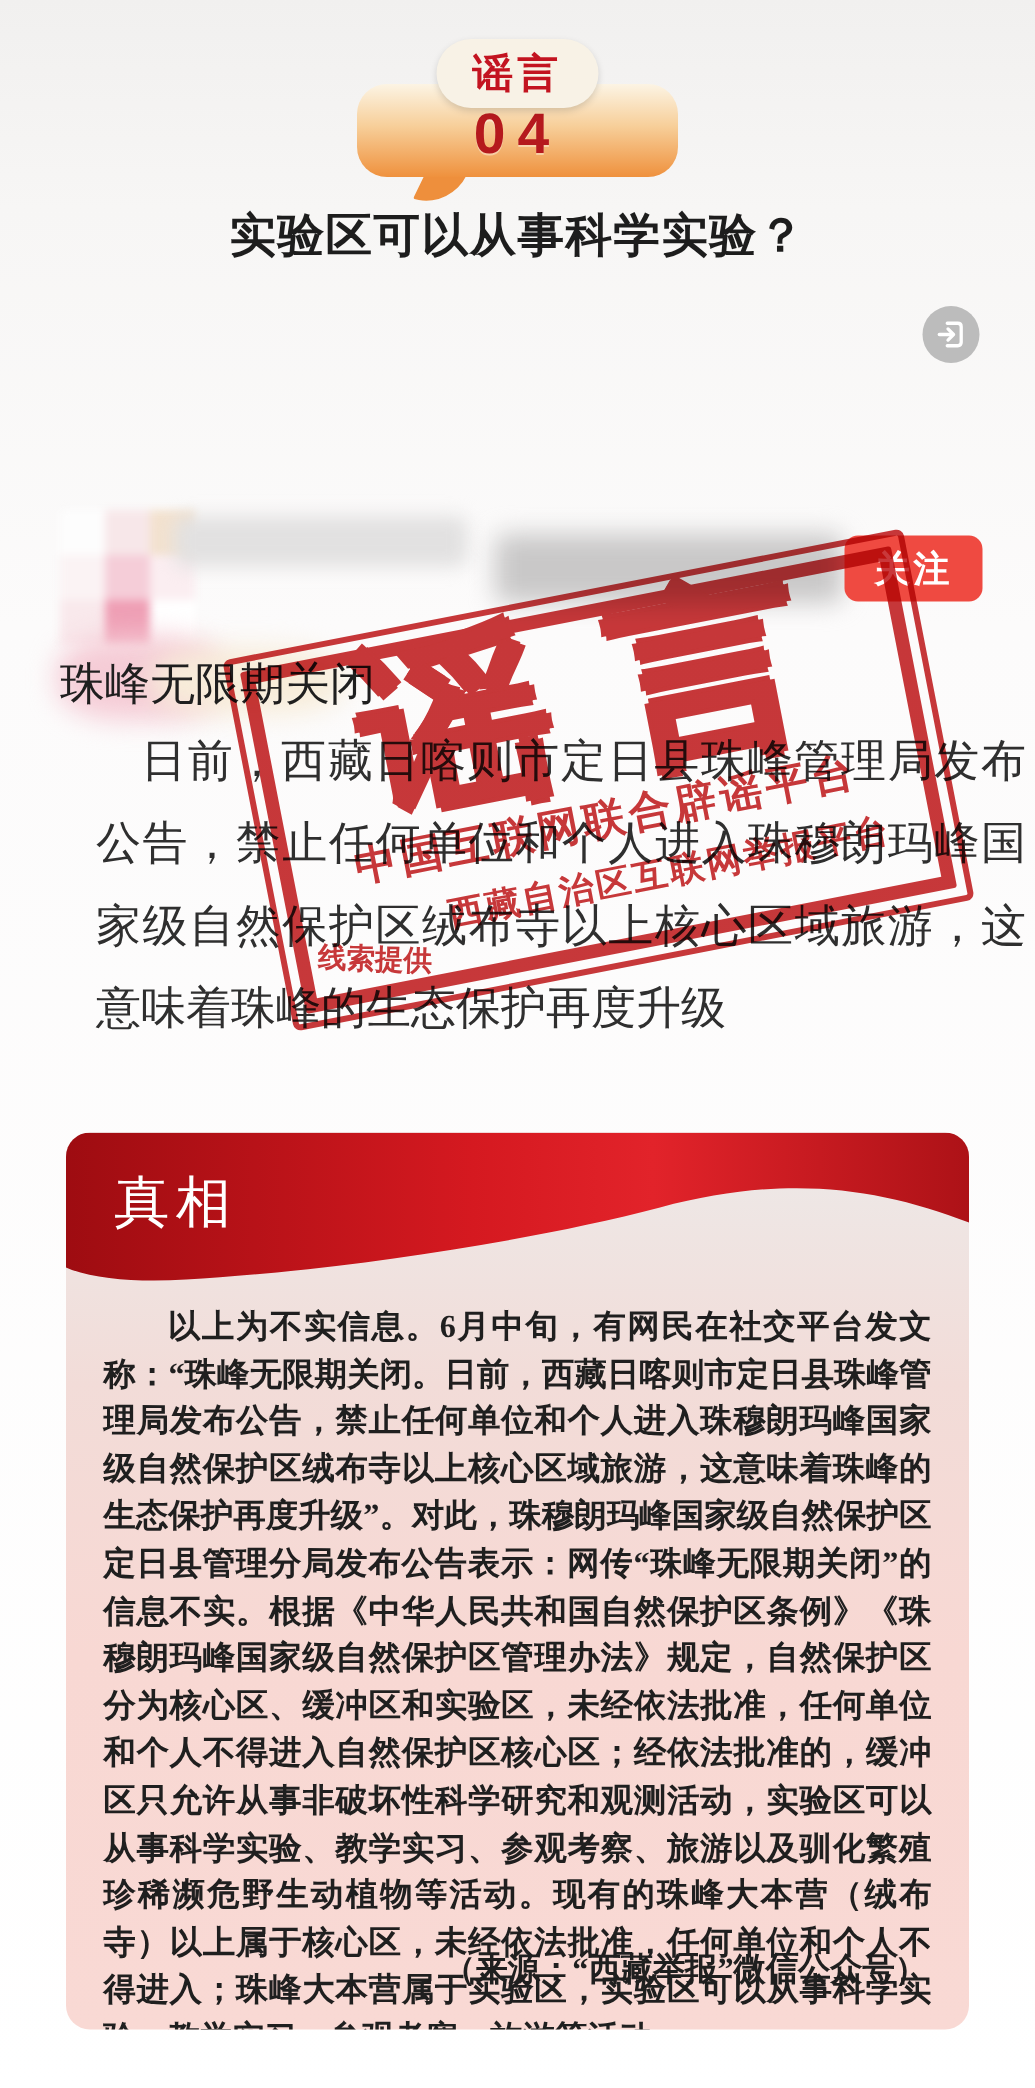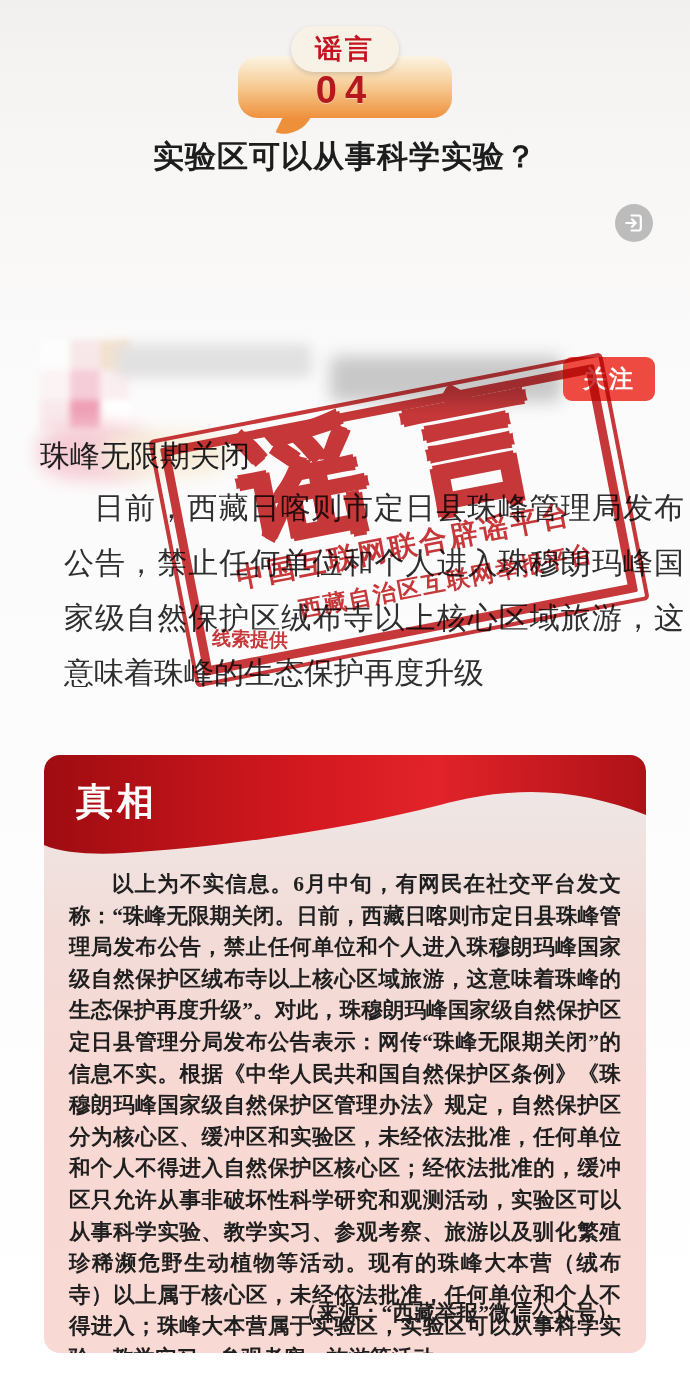--- a/index.html
+++ b/index.html
@@ -64,21 +64,21 @@
                margin-top:8px;margin-left:70px;}
   .stamp-extra{position:absolute;left:24px;bottom:24px;font-size:19px;font-weight:700;transform:rotate(13deg);}
 
   
   .truth-card{position:absolute;left:44px;top:755px;width:602px;height:598px;border-radius:16px;
               overflow:hidden;
               background:linear-gradient(180deg,#edeae9 0%,#f2dcd8 28%,#f8d8d3 58%,#f9d9d4 100%);}
   .truth-header{position:absolute;top:0;left:0;width:602px;height:104px;}
   .truth-title{position:absolute;top:22px;left:32px;color:#ffffff;
                font-family:"Liberation Serif","DejaVu Serif",serif;
-               font-size:37px;font-weight:bold;letter-spacing:4px;}
+               font-size:37px;font-weight:normal;letter-spacing:4px;}
   .truth-body{position:absolute;top:114px;left:25px;right:25px;
               font-family:"Liberation Serif","DejaVu Serif",serif;
               font-size:21.5px;line-height:31.6px;font-weight:600;color:#1f1f1f;
               text-align:justify;text-indent:2em;}
   .truth-source{position:absolute;bottom:26px;right:28px;
                 font-family:"Liberation Serif","DejaVu Serif",serif;
                 font-size:21.5px;font-weight:600;color:#1f1f1f;}
 </style>
 </head>
 <body>

